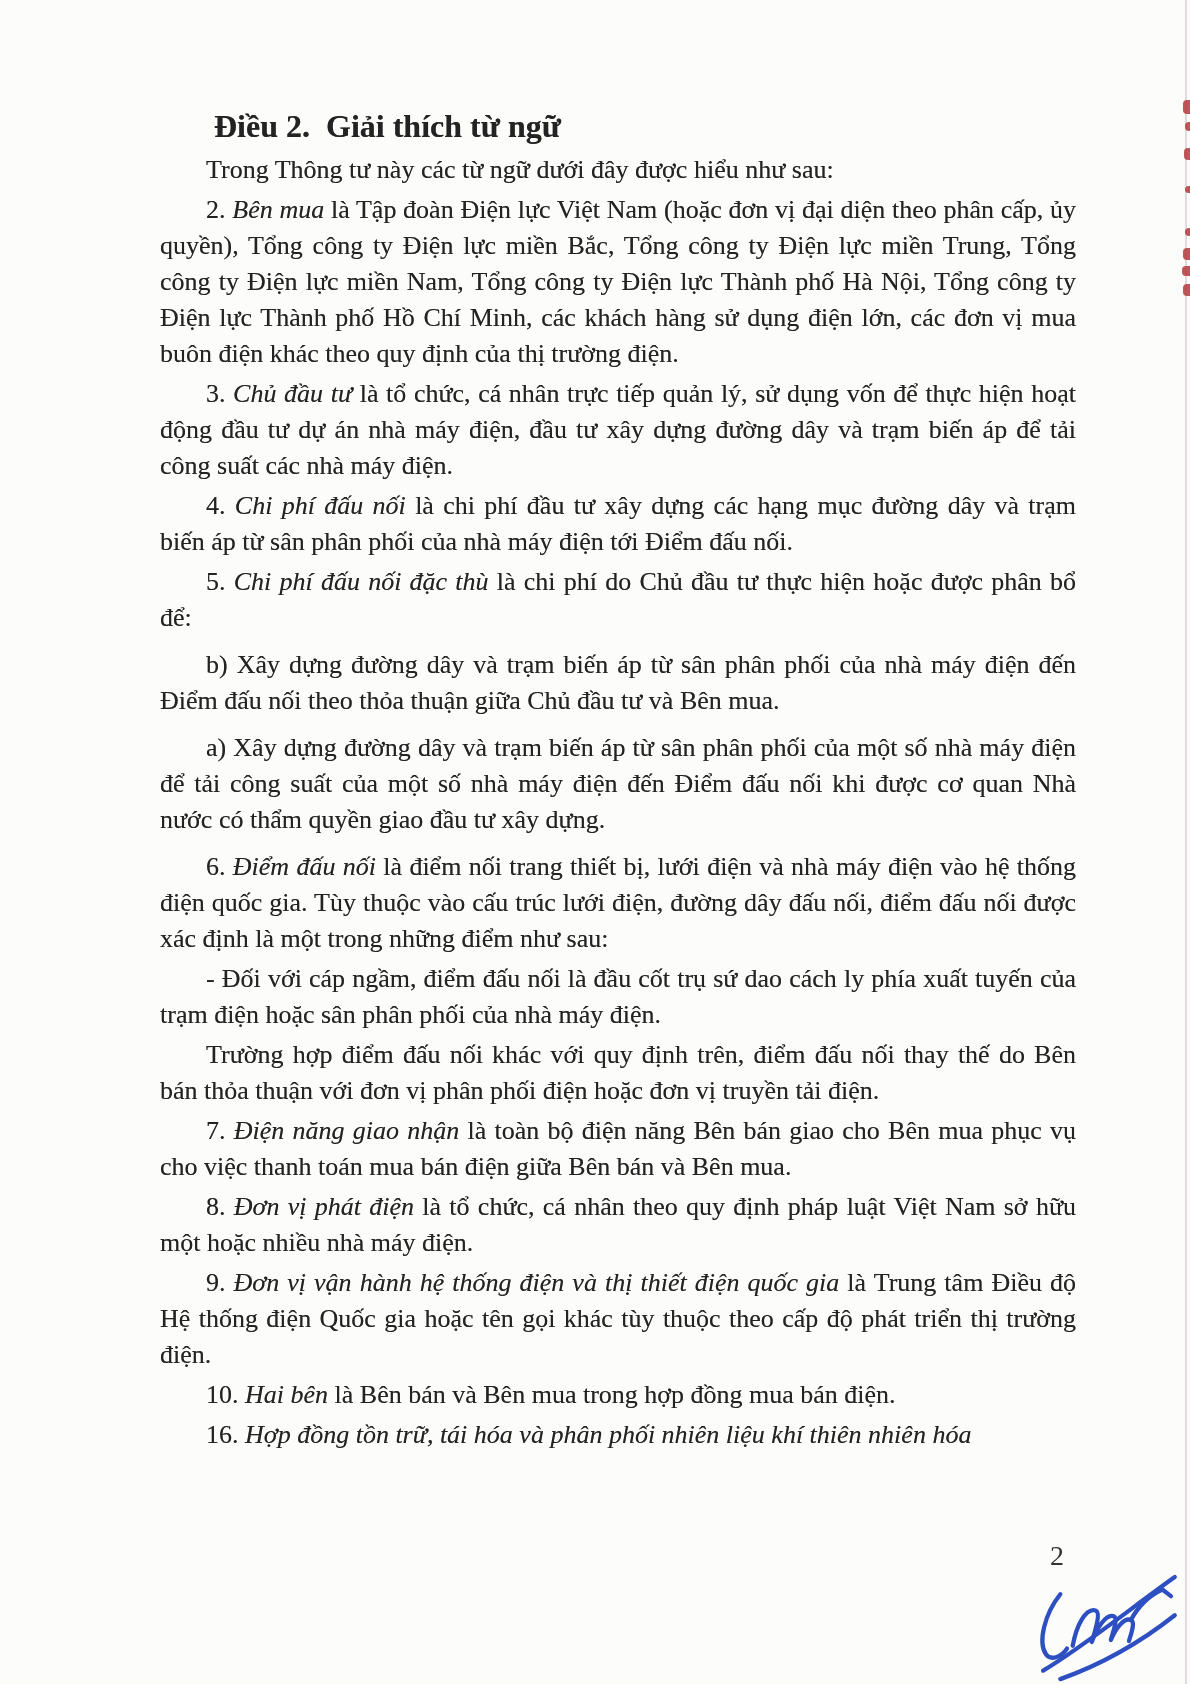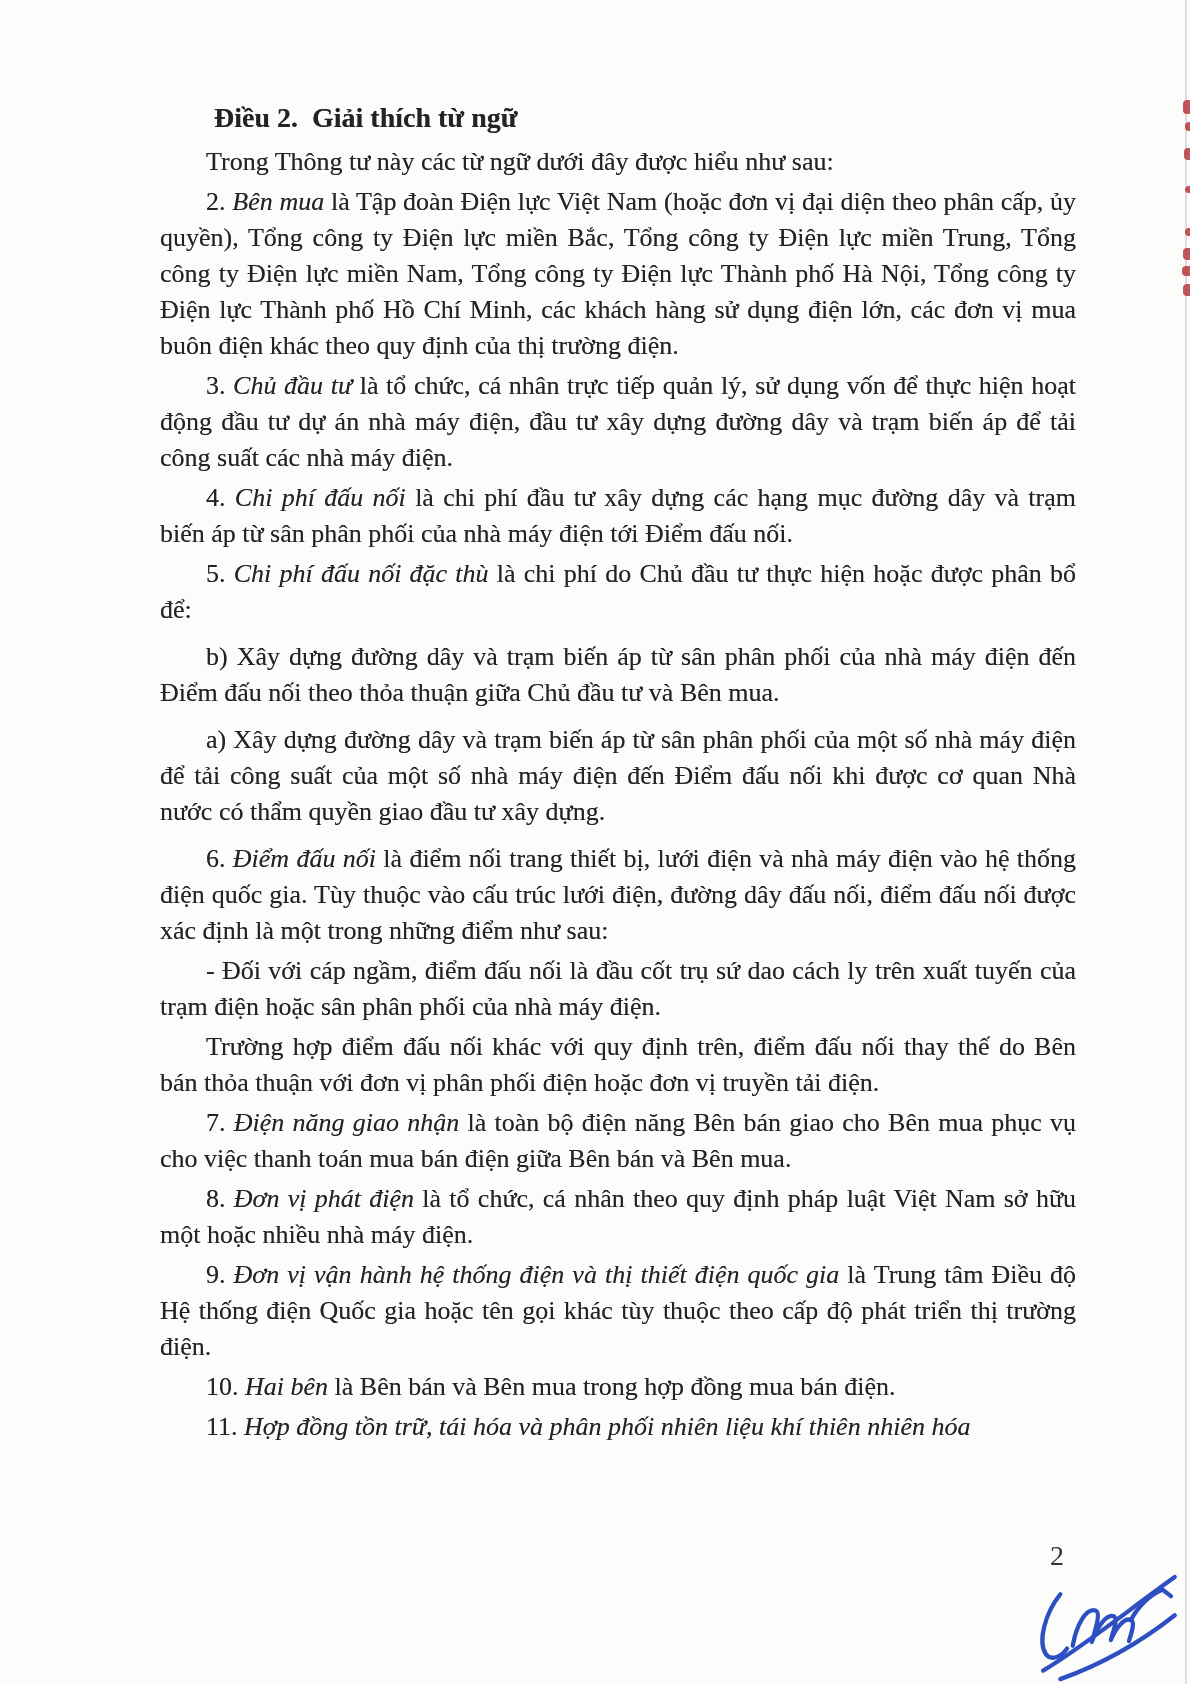--- a/index.html
+++ b/index.html
@@ -17,22 +17,22 @@
     position:absolute;top:0;bottom:0;right:3px;width:2px;
     background:rgba(175,160,160,.35);
   }
   .content{
     position:absolute;left:156px;top:100px;width:924px;
     font-size:26px;line-height:36px;
     text-align:justify;
     text-shadow:0 0 .4px rgba(20,20,20,.45);
   }
   .heading{
-    font-size:28px;font-weight:bold;
-    margin:0 0 8px 58px;
+    font-size:32px;font-weight:bold;
+    margin:8px 0 8px 58px;
     white-space:pre-wrap;
     text-align:left;
   }
   .para{margin:4px;text-indent:46px;}
   .para.gap{margin-top:11px;}
   .it{font-style:italic;}
   .page-number{
     position:absolute;left:1050px;top:1540px;
     font-size:28px;color:#333;
   }
@@ -58,27 +58,27 @@
     <h1 class="heading">Điều 2.  Giải thích từ ngữ</h1>
     <div>
         <p class="para"><span></span><span class="it"></span><span>Trong Thông tư này các từ ngữ dưới đây được hiểu như sau:</span></p>
         <p class="para"><span>2. </span><span class="it">Bên mua</span><span> là Tập đoàn Điện lực Việt Nam (hoặc đơn vị đại diện theo phân cấp, ủy quyền), Tổng công ty Điện lực miền Bắc, Tổng công ty Điện lực miền Trung, Tổng công ty Điện lực miền Nam, Tổng công ty Điện lực Thành phố Hà Nội, Tổng công ty Điện lực Thành phố Hồ Chí Minh, các khách hàng sử dụng điện lớn, các đơn vị mua buôn điện khác theo quy định của thị trường điện.</span></p>
         <p class="para"><span>3. </span><span class="it">Chủ đầu tư</span><span> là tổ chức, cá nhân trực tiếp quản lý, sử dụng vốn để thực hiện hoạt động đầu tư dự án nhà máy điện, đầu tư xây dựng đường dây và trạm biến áp để tải công suất các nhà máy điện.</span></p>
         <p class="para"><span>4. </span><span class="it">Chi phí đấu nối</span><span> là chi phí đầu tư xây dựng các hạng mục đường dây và trạm biến áp từ sân phân phối của nhà máy điện tới Điểm đấu nối.</span></p>
         <p class="para"><span>5. </span><span class="it">Chi phí đấu nối đặc thù</span><span> là chi phí do Chủ đầu tư thực hiện hoặc được phân bổ để:</span></p>
         <p class="para gap"><span>b) </span><span class="it"></span><span>Xây dựng đường dây và trạm biến áp từ sân phân phối của nhà máy điện đến Điểm đấu nối theo thỏa thuận giữa Chủ đầu tư và Bên mua.</span></p>
         <p class="para gap"><span>a) </span><span class="it"></span><span>Xây dựng đường dây và trạm biến áp từ sân phân phối của một số nhà máy điện để tải công suất của một số nhà máy điện đến Điểm đấu nối khi được cơ quan Nhà nước có thẩm quyền giao đầu tư xây dựng.</span></p>
         <p class="para gap"><span>6. </span><span class="it">Điểm đấu nối</span><span> là điểm nối trang thiết bị, lưới điện và nhà máy điện vào hệ thống điện quốc gia. Tùy thuộc vào cấu trúc lưới điện, đường dây đấu nối, điểm đấu nối được xác định là một trong những điểm như sau:</span></p>
-        <p class="para"><span>- </span><span class="it"></span><span>Đối với cáp ngầm, điểm đấu nối là đầu cốt trụ sứ dao cách ly trên xuất tuyến của trạm điện hoặc sân phân phối của nhà máy điện.</span></p>
+        <p class="para"><span>- </span><span class="it"></span><span>Đối với cáp ngầm, điểm đấu nối là đầu cốt trụ sứ dao cách ly phía xuất tuyến của trạm điện hoặc sân phân phối của nhà máy điện.</span></p>
         <p class="para"><span></span><span class="it"></span><span>Trường hợp điểm đấu nối khác với quy định trên, điểm đấu nối thay thế do Bên bán thỏa thuận với đơn vị phân phối điện hoặc đơn vị truyền tải điện.</span></p>
         <p class="para"><span>7. </span><span class="it">Điện năng giao nhận</span><span> là toàn bộ điện năng Bên bán giao cho Bên mua phục vụ cho việc thanh toán mua bán điện giữa Bên bán và Bên mua.</span></p>
         <p class="para"><span>8. </span><span class="it">Đơn vị phát điện</span><span> là tổ chức, cá nhân theo quy định pháp luật Việt Nam sở hữu một hoặc nhiều nhà máy điện.</span></p>
         <p class="para"><span>9. </span><span class="it">Đơn vị vận hành hệ thống điện và thị thiết điện quốc gia</span><span> là Trung tâm Điều độ Hệ thống điện Quốc gia hoặc tên gọi khác tùy thuộc theo cấp độ phát triển thị trường điện.</span></p>
         <p class="para"><span>10. </span><span class="it">Hai bên</span><span> là Bên bán và Bên mua trong hợp đồng mua bán điện.</span></p>
-        <p class="para"><span>11. </span><span class="it">Hợp đồng tồn trữ, tái hóa và phân phối nhiên liệu khí thiên nhiên hóa</span><span></span></p>
+        <p class="para"><span>16. </span><span class="it">Hợp đồng tồn trữ, tái hóa và phân phối nhiên liệu khí thiên nhiên hóa</span><span></span></p>
       </div>
   </div>
 
   <div class="page-number">2</div>
 
   <svg class="signature" viewBox="0 0 160 130" fill="none" stroke-width="4.5" stroke-linecap="round" stroke-linejoin="round">
     <path d="M 12 118 C 50 96 105 52 150 20" stroke="#2d4fc2"></path>
     <path d="M 30 38 C 14 58 6 88 15 101 C 20 108 31 104 37 95" stroke="#2d4fc2"></path>
     <path d="M 43 92 C 47 70 57 52 67 55 C 73 57 66 78 63 88 C 68 74 78 58 86 61 C 91 63 85 78 83 86 C 88 74 97 62 104 65 C 109 67 104 80 102 87" stroke="#2d4fc2"></path>
     <path d="M 104 65 C 112 50 124 39 137 33 L 146 40" stroke="#2d4fc2"></path>

